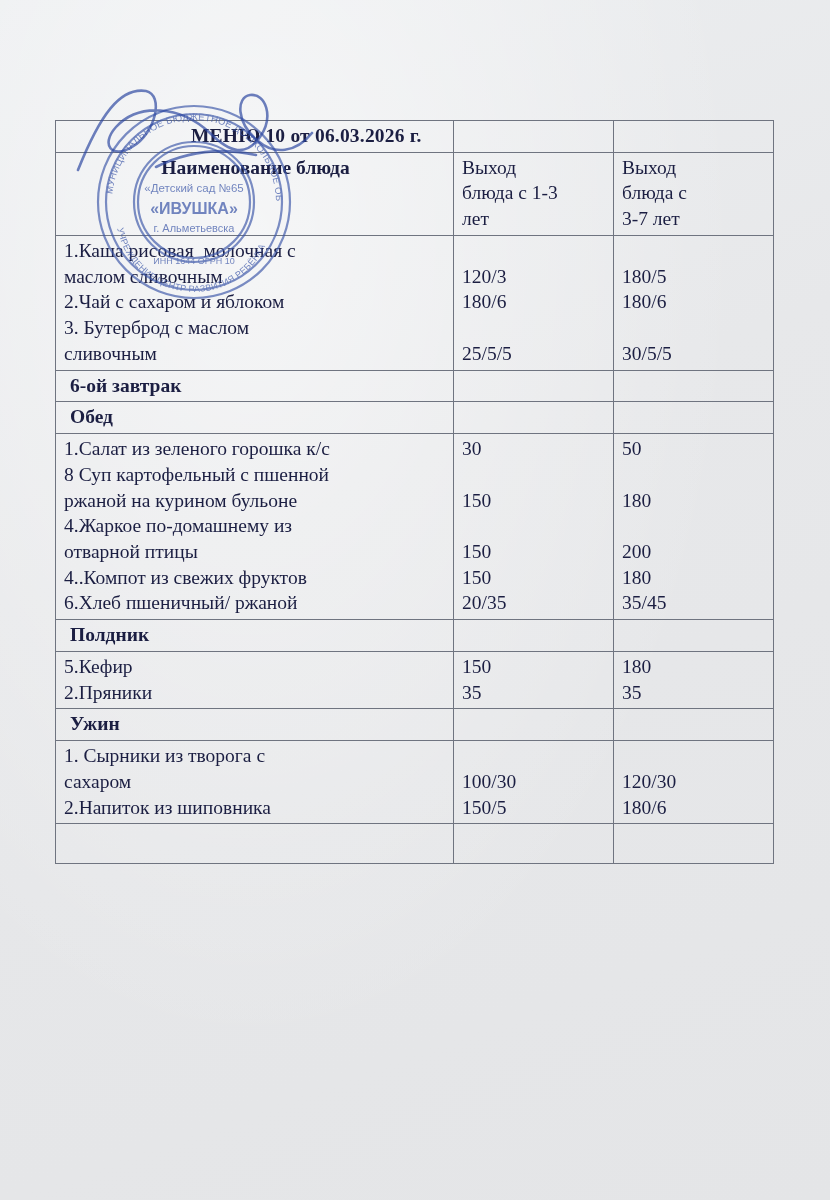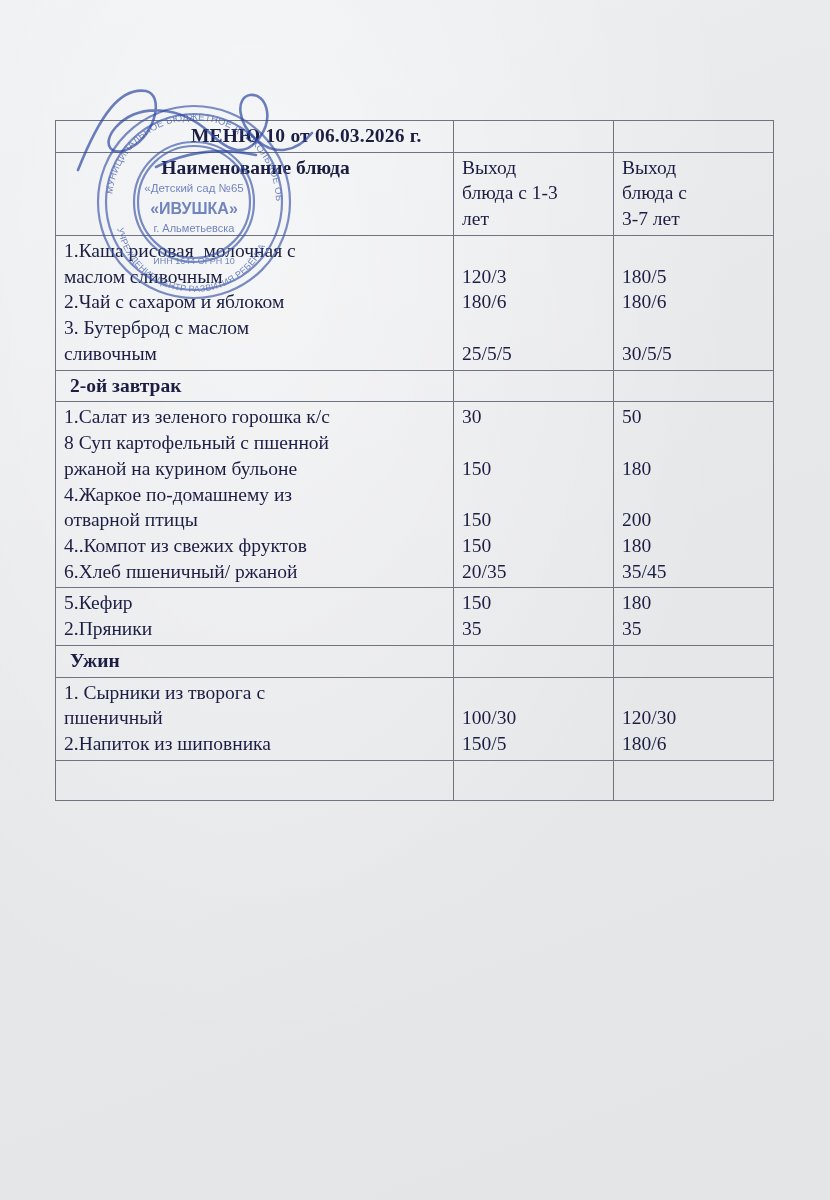--- a/index.html
+++ b/index.html
@@ -167,21 +167,26 @@
             </td>
             <td class="qty-cell">
               <span class="line blank">.</span>
               <span class="line">180/5</span>
               <span class="line">180/6</span>
               <span class="line blank">.</span>
               <span class="line">30/5/5</span>
             </td>
           </tr>
           <tr class="section-row">
-            <td class="name">2-ой завтрак</td>
+            <td class="name">6-ой завтрак</td>
+            <td></td>
+            <td></td>
+          </tr>
+          <tr class="section-row">
+            <td class="name">Обед</td>
             <td></td>
             <td></td>
           </tr>
           <tr class="dish-row">
             <td class="dish-cell">
               <span class="line">1.Салат из зеленого горошка к/с</span>
               <span class="line">8 Суп картофельный с пшенной</span>
               <span class="line">ржаной на курином бульоне</span>
               <span class="line">4.Жаркое по-домашнему из</span>
               <span class="line">отварной птицы</span>
@@ -200,20 +205,25 @@
             <td class="qty-cell">
               <span class="line">50</span>
               <span class="line blank">.</span>
               <span class="line">180</span>
               <span class="line blank">.</span>
               <span class="line">200</span>
               <span class="line">180</span>
               <span class="line">35/45</span>
             </td>
           </tr>
+          <tr class="section-row">
+            <td class="name">Полдник</td>
+            <td></td>
+            <td></td>
+          </tr>
           <tr class="dish-row">
             <td class="dish-cell">
               <span class="line">5.Кефир</span>
               <span class="line">2.Пряники</span>
             </td>
             <td class="qty-cell">
               <span class="line">150</span>
               <span class="line">35</span>
             </td>
             <td class="qty-cell">
@@ -222,21 +232,21 @@
             </td>
           </tr>
           <tr class="section-row">
             <td class="name">Ужин</td>
             <td></td>
             <td></td>
           </tr>
           <tr class="dish-row">
             <td class="dish-cell">
               <span class="line">1. Сырники из творога с</span>
-              <span class="line">пшеничный</span>
+              <span class="line">сахаром</span>
               <span class="line">2.Напиток из шиповника</span>
             </td>
             <td class="qty-cell">
               <span class="line blank">.</span>
               <span class="line">100/30</span>
               <span class="line">150/5</span>
             </td>
             <td class="qty-cell">
               <span class="line blank">.</span>
               <span class="line">120/30</span>

